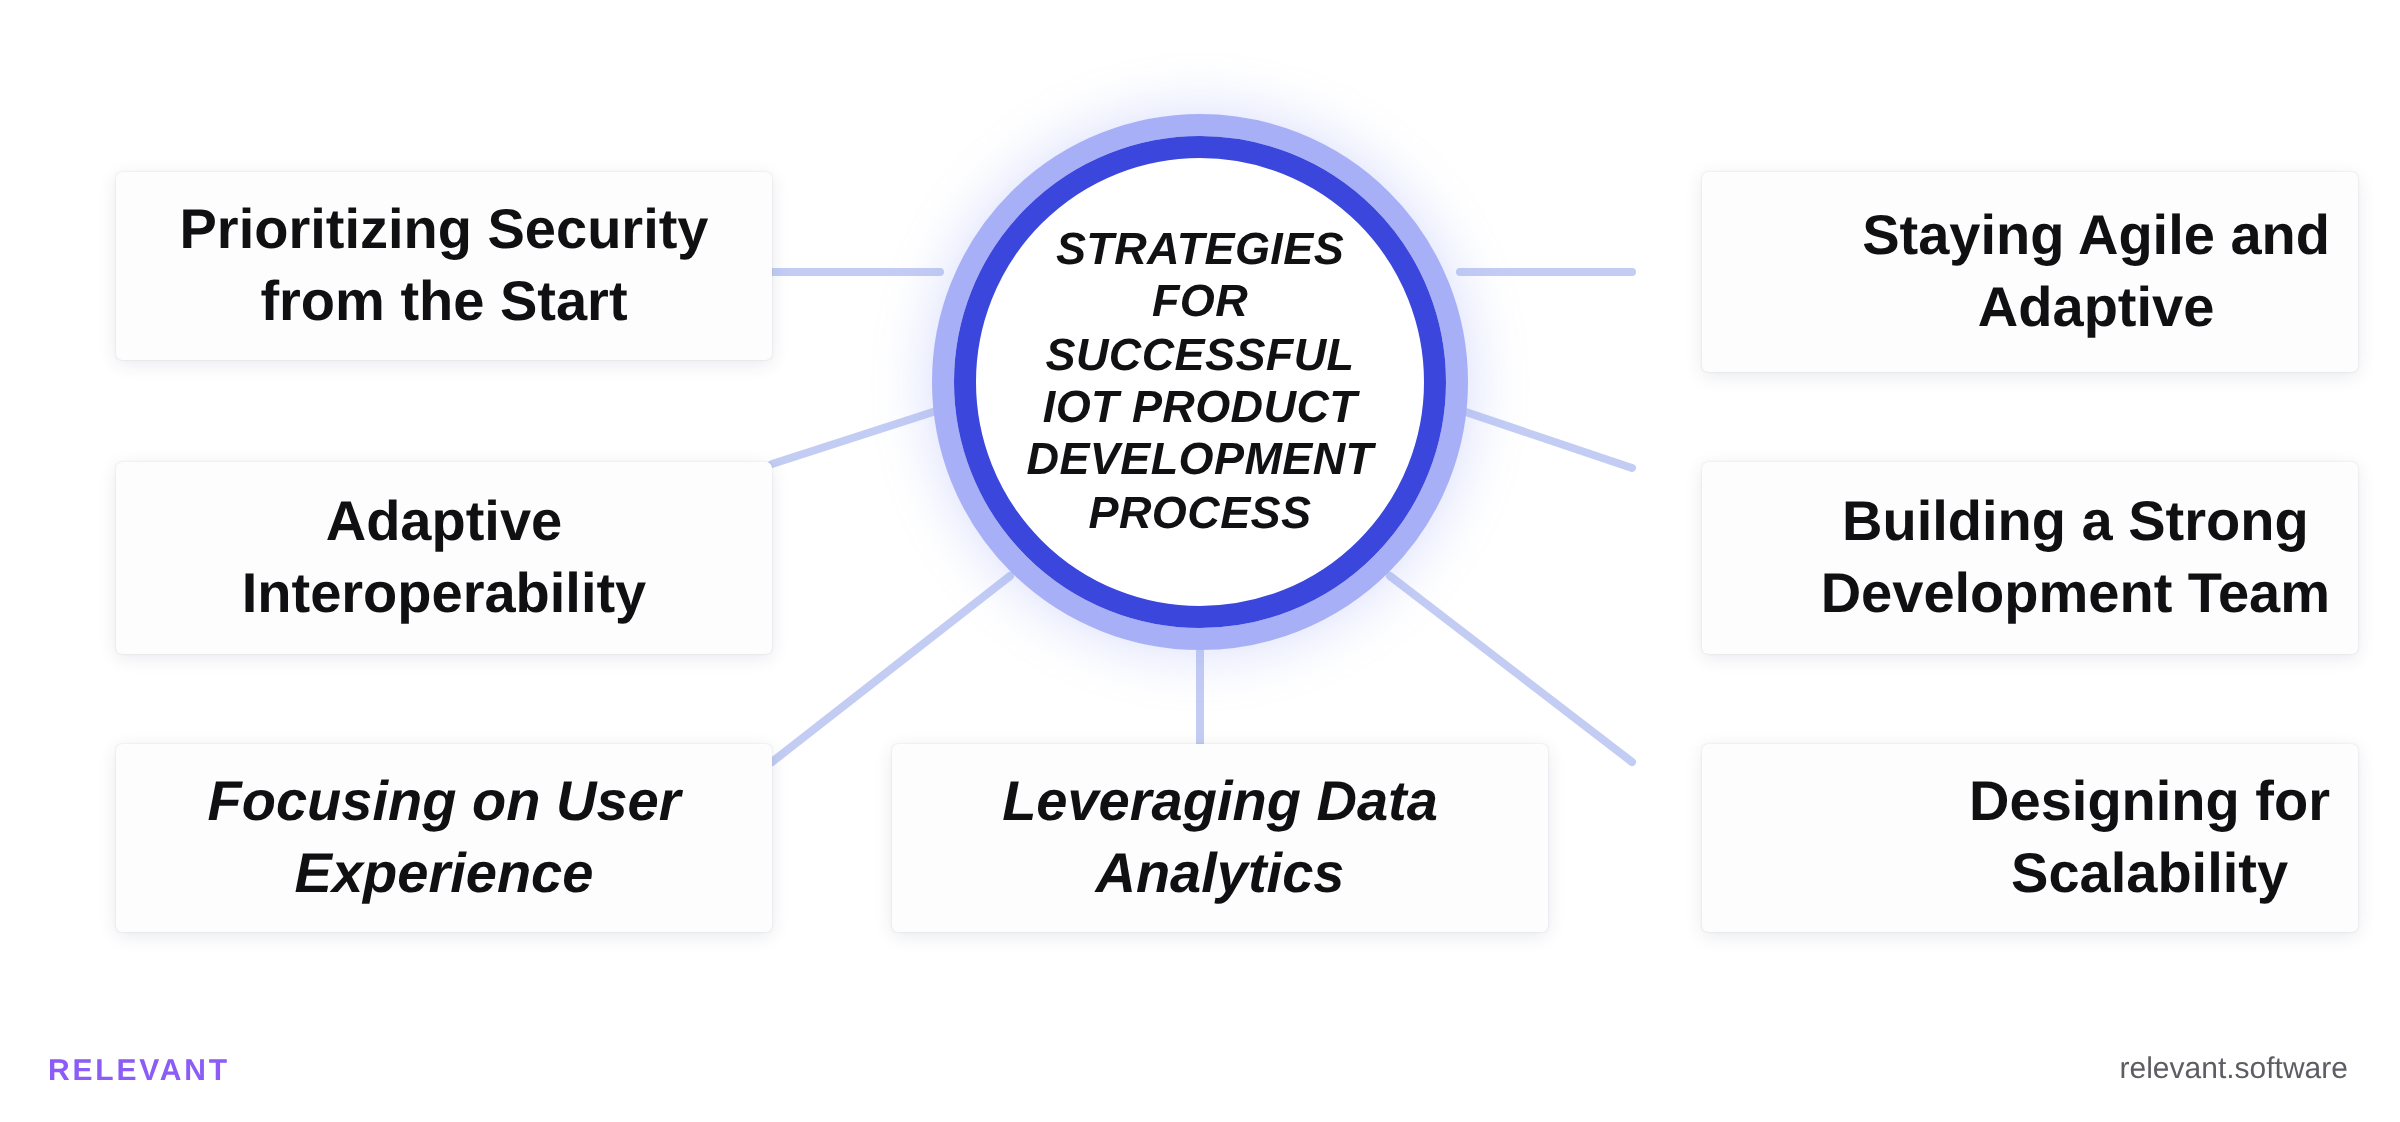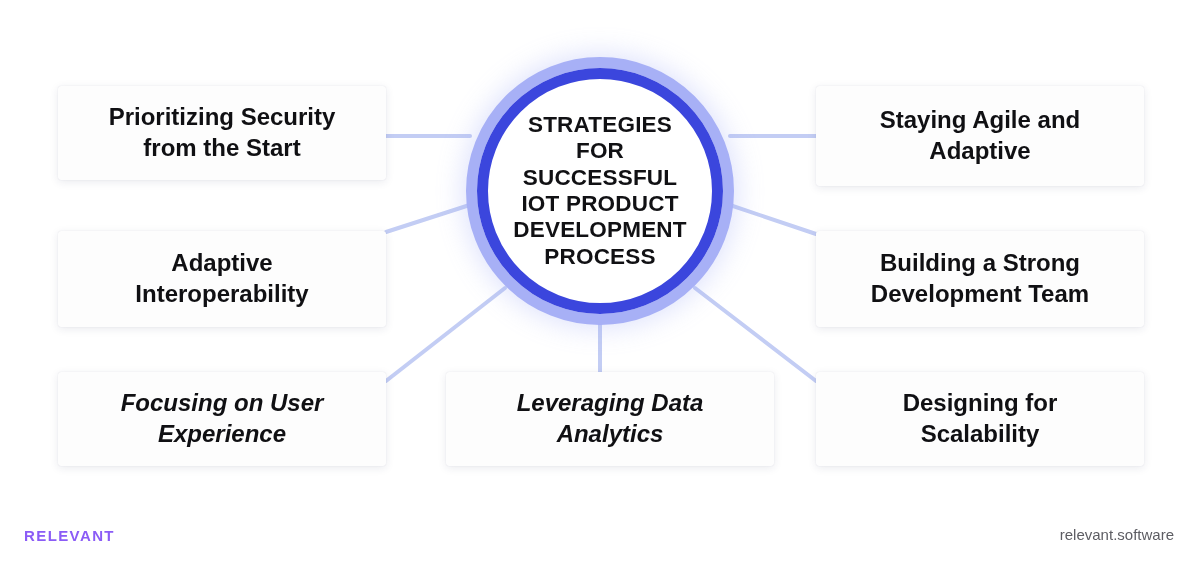--- a/index.html
+++ b/index.html
@@ -74,31 +74,31 @@
     background: #fdfdfd;
     border-radius: 3px;
     box-shadow: 0 2px 9px rgba(40,50,90,0.10), 0 0 1px rgba(40,50,90,0.16);
     display: flex;
     align-items: center;
     justify-content: center;
     box-sizing: border-box;
     padding: 6px 14px;
   }
   .node-label {
-    font-size: 24px;
+    font-size: 28px;
     line-height: 1.28;
     font-weight: bold;
     color: #101013;
     text-align: center;
     white-space: pre-line;
   }
 
   
   .col-left  { left: 58px;  width: 328px; }
-  .col-right { left: 816px; width: 328px; }
+  .col-right { left: 851px; width: 328px; justify-content: flex-end; }
   .col-mid   { left: 446px; width: 328px; }
 
   .row-1 { top: 86px;  height: 94px; }
   .row-2 { top: 231px; height: 96px; }
   .row-3 { top: 372px; height: 94px; font-style: italic; }
 
   .row-1r { top: 86px;  height: 100px; }
   .row-2r { top: 231px; height: 96px; }
   .row-3r { top: 372px; height: 94px; }
 
@@ -132,21 +132,21 @@
       <line x1="386" y1="232" x2="482" y2="201"></line>
       <line x1="386" y1="381" x2="505" y2="288"></line>
       <line x1="730" y1="136" x2="816" y2="136"></line>
       <line x1="718" y1="201" x2="816" y2="234"></line>
       <line x1="695" y1="288" x2="816" y2="381"></line>
       <line x1="600" y1="322" x2="600" y2="372"></line>
     </g>
   </svg>
 
   <div class="hub" style="border-color: rgb(167, 176, 246);">
-    <div class="hub-inner" style="border-color: rgb(59, 70, 221);">
+    <div class="hub-inner" style="border-color: rgb(59, 70, 221); font-style: italic;">
       <div class="hub-title">STRATEGIES
 FOR
 SUCCESSFUL
 IOT PRODUCT
 DEVELOPMENT
 PROCESS</div>
     </div>
   </div>
 
   <div class="node col-left row-1">

